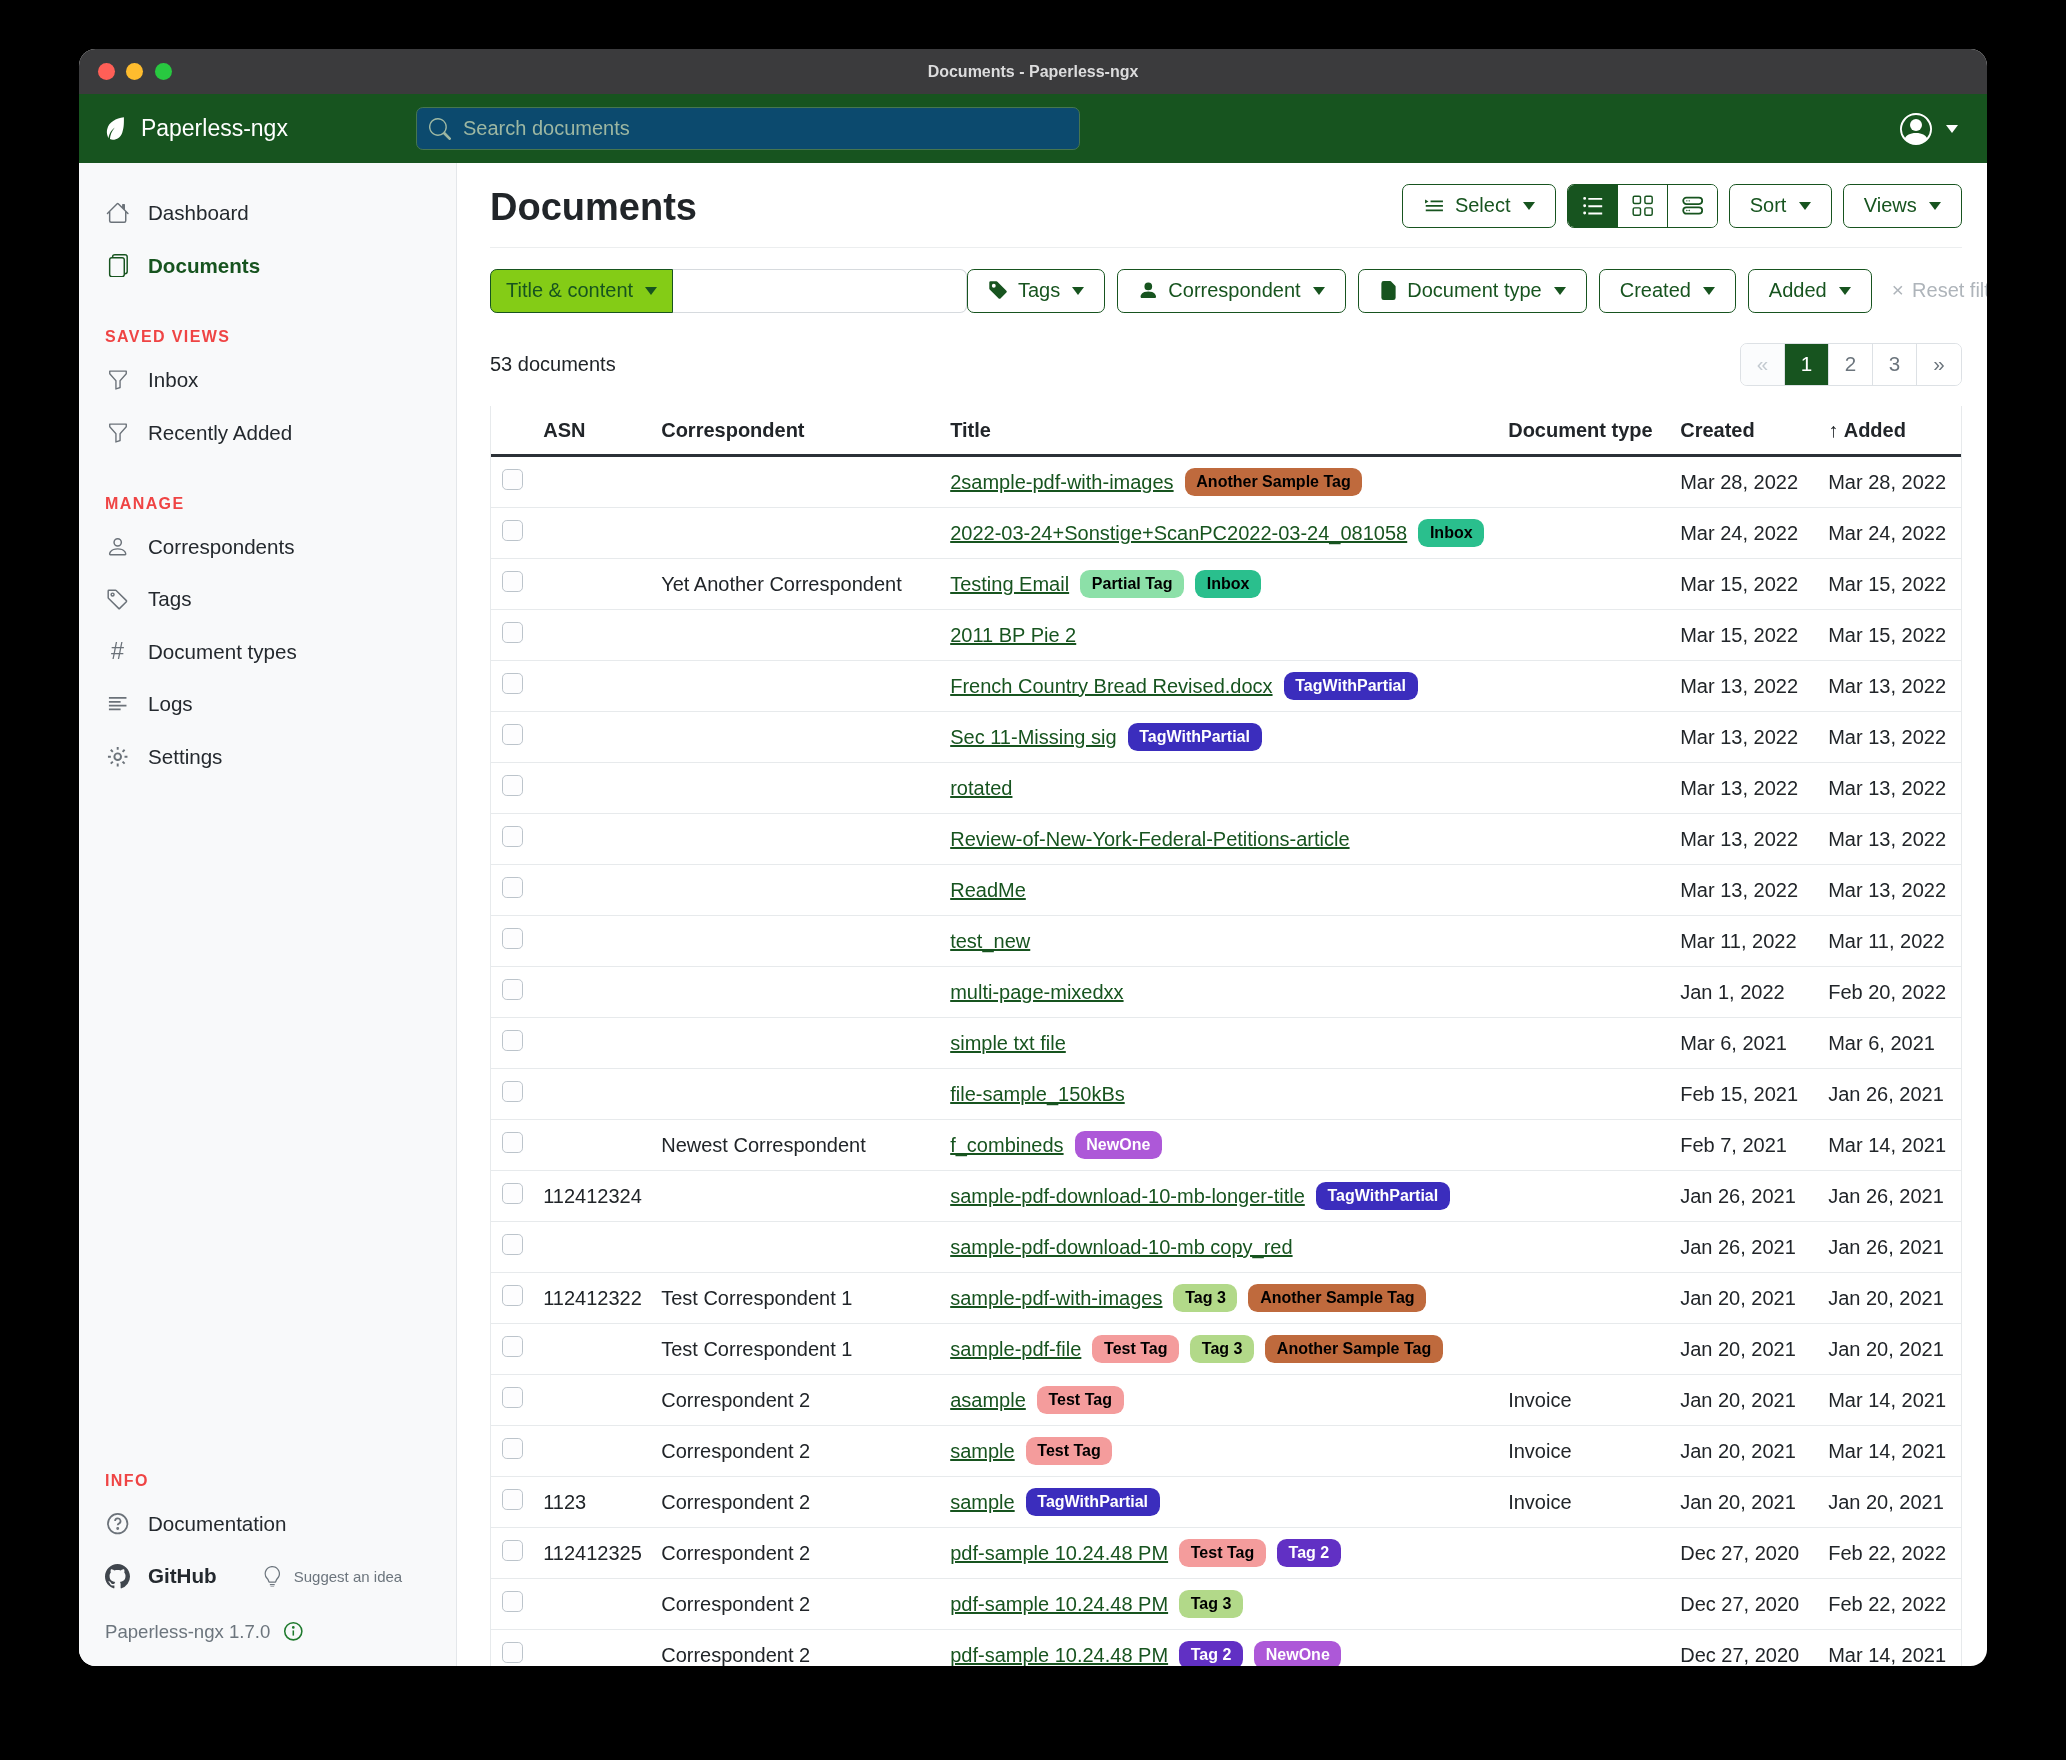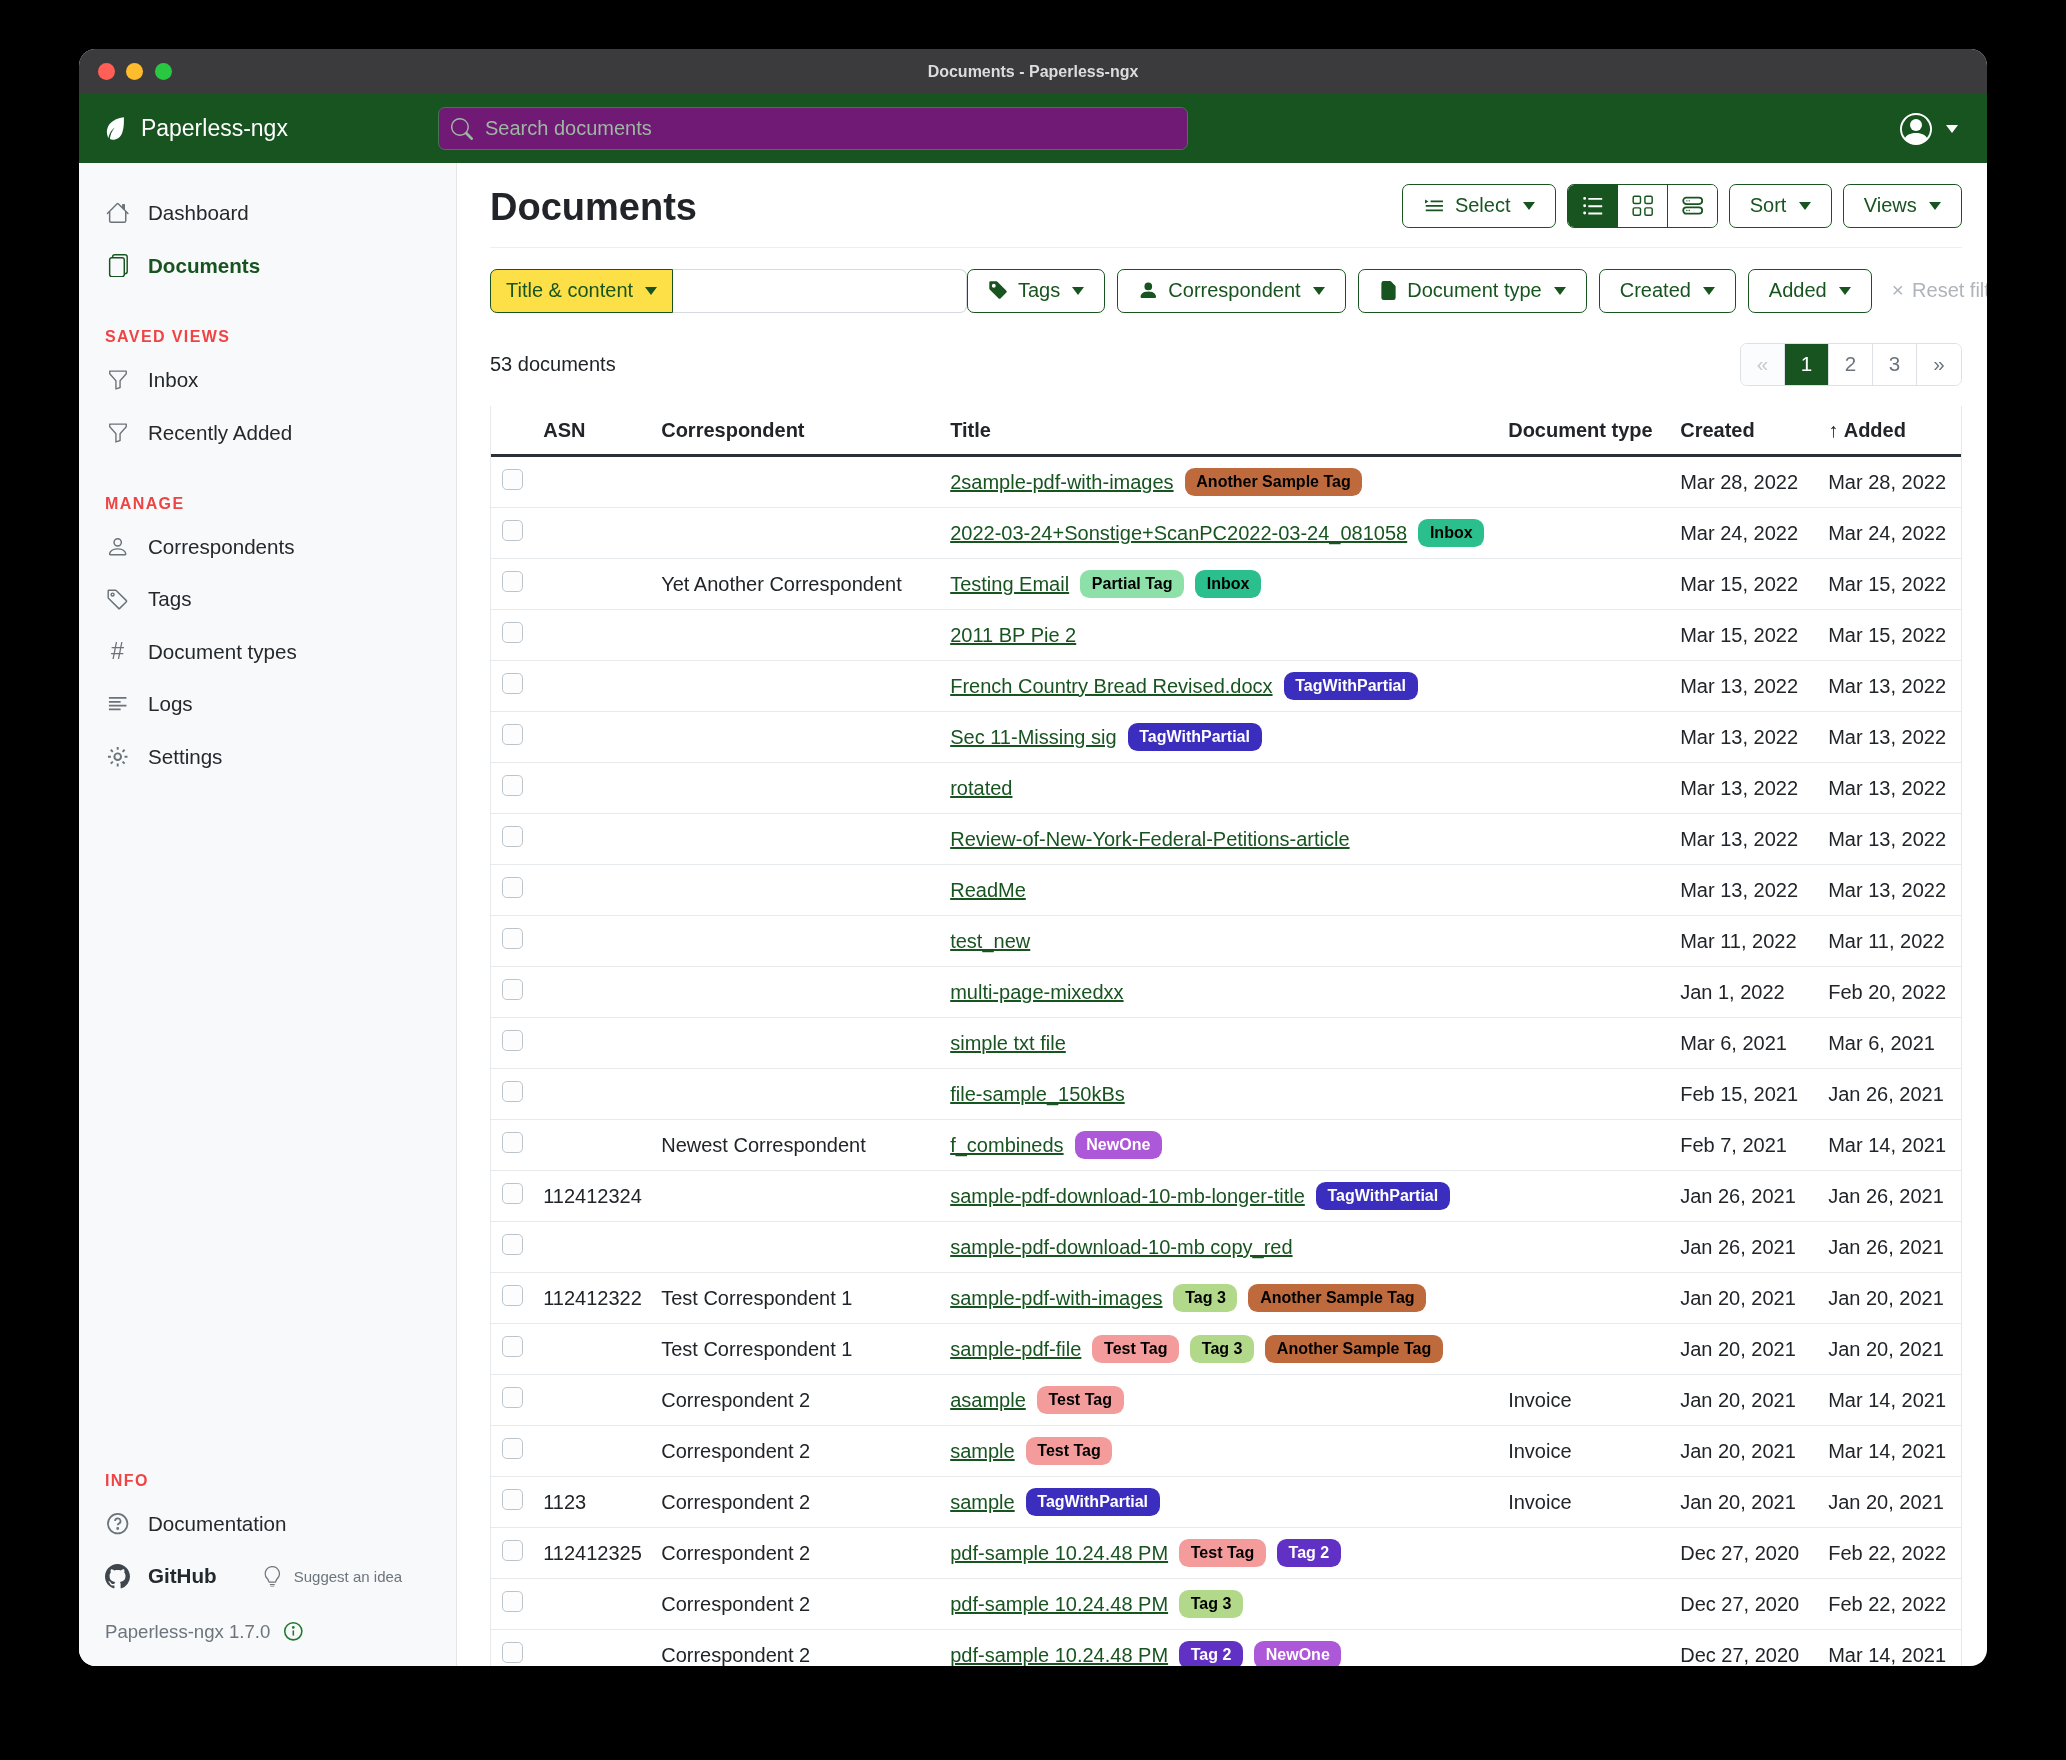--- a/index.html
+++ b/index.html
@@ -11,22 +11,22 @@
   
   .titlebar{height:45px;background:#3b3b3d;flex:0 0 auto;display:flex;align-items:center;position:relative;}
   .lights{display:flex;gap:11.7px;margin-left:18.6px;z-index:2;}
   .light{width:17px;height:17px;border-radius:50%;}
   .light.red{background:#ff5f57;} .light.yellow{background:#febc2e;} .light.green{background:#28c840;}
   .titlebar-title{position:absolute;left:0;right:0;text-align:center;color:#dcdcdd;font-size:16px;font-weight:bold;}
 
   
   .appbar{height:69px;background:#17541f;flex:0 0 auto;display:flex;align-items:center;}
   .brand{width:318px;display:flex;align-items:center;gap:12.4px;padding-left:22px;box-sizing:border-box;color:#fff;font-size:23px;}
-  .searchbox{margin-left:41px;width:750px;height:43px;box-sizing:border-box;display:flex;align-items:center;gap:9.6px;
-             background:#701a75;border:1.4px solid #47764f;border-radius:6.9px;padding:0 12.4px;}
+  .searchbox{margin-left:19px;width:664px;height:43px;box-sizing:border-box;display:flex;align-items:center;gap:9.6px;
+             background:#0c4a6e;border:1.4px solid #47764f;border-radius:6.9px;padding:0 12.4px;}
   .searchbox input{flex:1;background:transparent;border:none;outline:none;color:#d7e4d9;font-size:20px;font-family:inherit;}
   .searchbox input::placeholder{color:#9db7a2;}
   .avatar-area{margin-left:auto;margin-right:29px;display:flex;align-items:center;gap:11px;color:#fff;}
   .caret{display:inline-block;width:0;height:0;border-left:6.9px solid transparent;border-right:6.9px solid transparent;
          border-top:8.2px solid currentColor;margin-left:2.7px;}
 
   
   .content-row{flex:1;display:flex;min-height:0;}
   .sidebar{width:378px;flex:0 0 auto;background:#f8f9fa;border-right:1.4px solid #e4e7ea;
            display:flex;flex-direction:column;padding-top:24px;box-sizing:border-box;}
@@ -50,21 +50,21 @@
   .view-toggle{display:flex;height:44px;box-sizing:border-box;border:1.4px solid #17541f;border-radius:6.9px;overflow:hidden;}
   .view-btn{width:49px;display:flex;align-items:center;justify-content:center;background:#fff;color:#17541f;
             border-right:1.4px solid #17541f;}
   .view-btn:last-child{border-right:none;}
   .view-btn.active{background:#17541f;color:#fff;}
 
   .head-divider{border:none;border-top:1.4px solid #eceeef;margin:18px 0 0 0;}
 
   .filter-row{display:flex;align-items:center;margin-top:20.6px;}
   .field-select{display:inline-flex;align-items:center;gap:9.6px;height:44px;padding:0 15px;box-sizing:border-box;
-                border:1.4px solid #17541f;border-radius:6.9px 0 0 6.9px;background:#fde047;color:#17541f;font-size:20px;white-space:nowrap;}
+                border:1.4px solid #17541f;border-radius:6.9px 0 0 6.9px;background:#84cc16;color:#17541f;font-size:20px;white-space:nowrap;}
   .filter-input{width:473px;height:44px;box-sizing:border-box;border:1.4px solid #d6dade;border-left:none;
                 border-radius:0 6.9px 6.9px 0;font-size:20px;padding:0 13.7px;outline:none;color:#212529;font-family:inherit;}
   .filter-buttons{margin-left:auto;display:flex;align-items:center;gap:11.7px;}
   .reset-filters{display:inline-flex;align-items:center;gap:8.2px;color:#aeb4ba;font-size:20px;margin-left:8.2px;white-space:nowrap;}
   .reset-x{font-size:20.6px;line-height:1;}
 
   .count-row{display:flex;align-items:center;margin-top:30px;}
   .doc-count{font-size:20px;color:#212529;}
   .pagination{margin-left:auto;display:flex;border:1.4px solid #dde1e5;border-radius:6.9px;overflow:hidden;background:#fff;}
   .page-cell{min-width:44px;padding:0 11px;height:41px;display:flex;align-items:center;justify-content:center;

